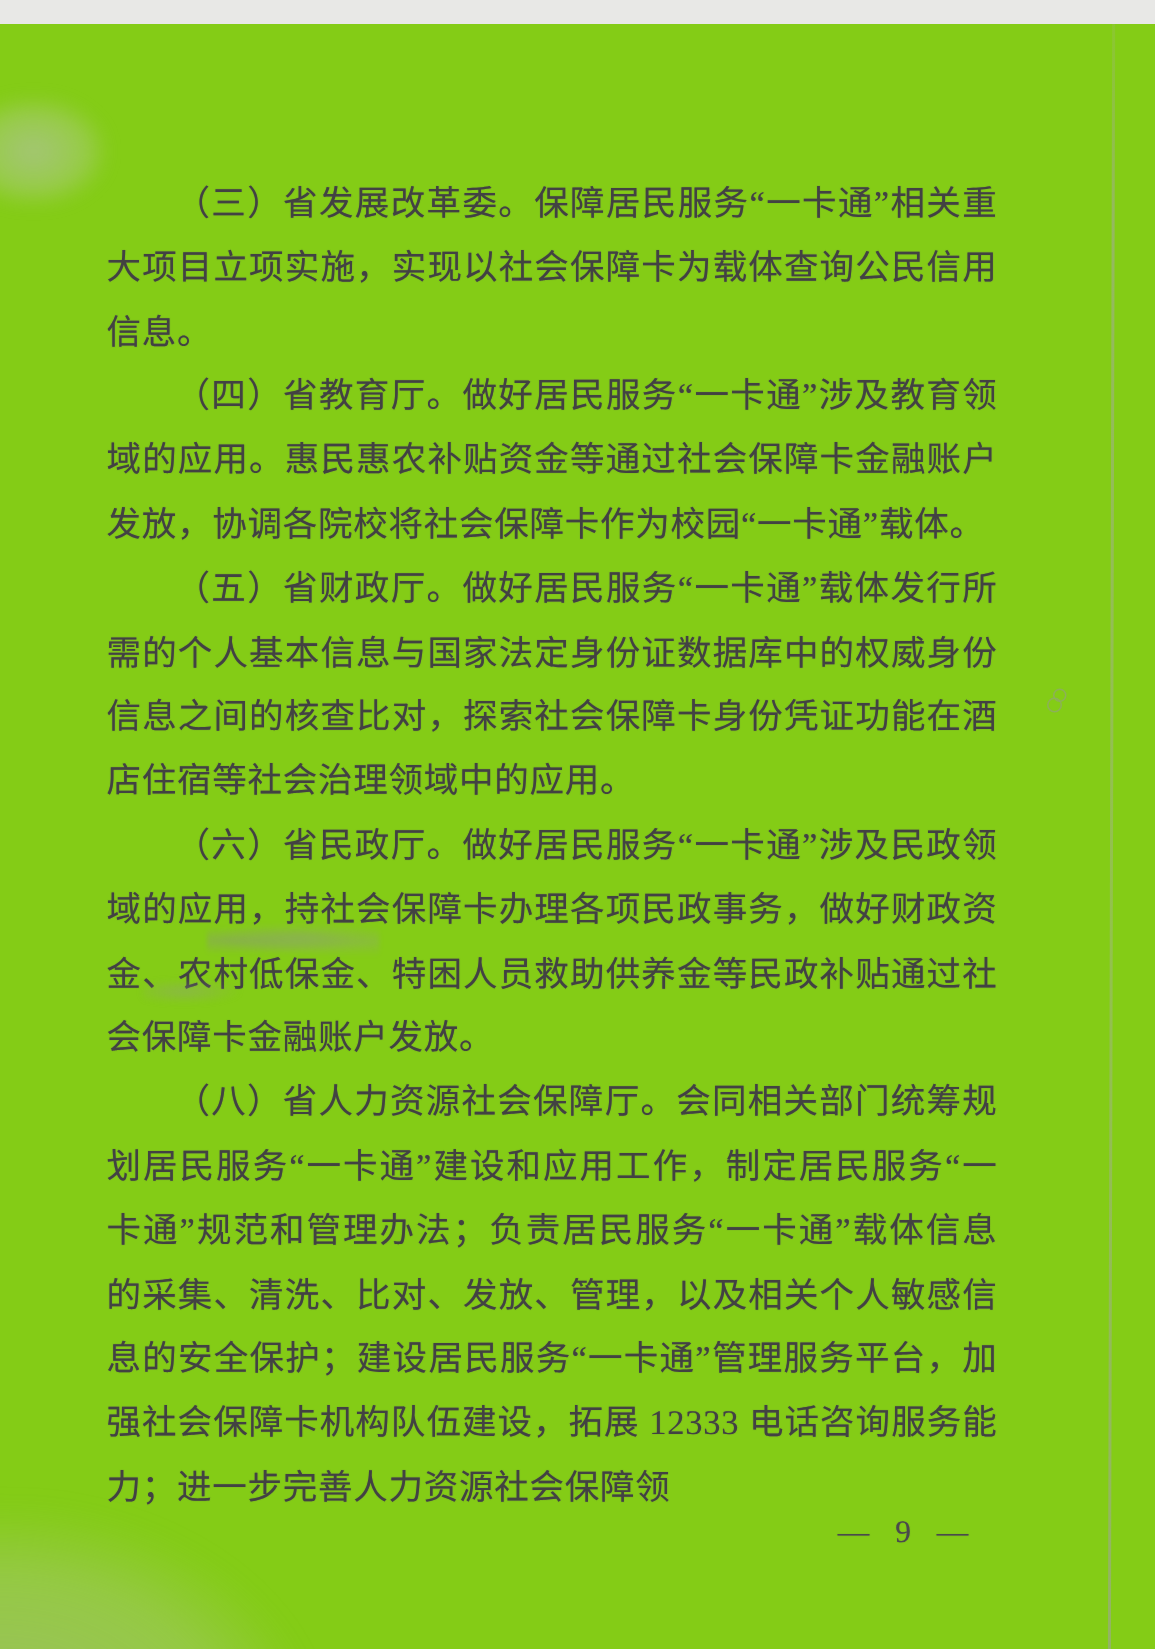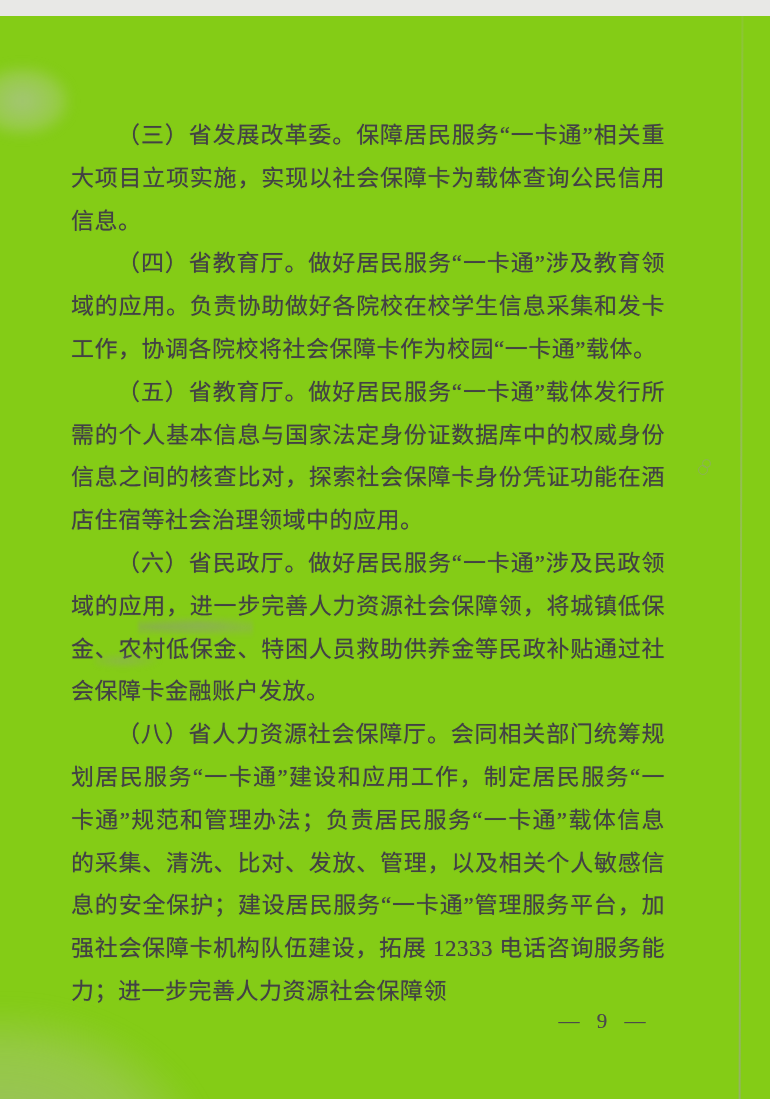--- a/index.html
+++ b/index.html
@@ -132,23 +132,23 @@
 </style>
 </head>
 <body>
 
 <div class="page">
 
   <div class="smudge-topleft"></div>
 
   <div class="content">
     <p>（三）省发展改革委。保障居民服务“一卡通”相关重大项目立项实施，实现以社会保障卡为载体查询公民信用信息。</p>
-    <p>（四）省教育厅。做好居民服务“一卡通”涉及教育领域的应用。负责协助做好各院校在校学生信息采集和发卡工作，协调各院校将社会保障卡作为校园“一卡通”载体。</p>
-    <p>（五）省教育厅。做好居民服务“一卡通”载体发行所需的个人基本信息与国家法定身份证数据库中的权威身份信息之间的核查比对，探索社会保障卡身份凭证功能在酒店住宿等社会治理领域中的应用。</p>
-    <p>（六）省民政厅。做好居民服务“一卡通”涉及民政领域的应用，进一步完善人力资源社会保障领，将城镇低保金、农村低保金、特困人员救助供养金等民政补贴通过社会保障卡金融账户发放。</p>
+    <p>（四）省教育厅。做好居民服务“一卡通”涉及教育领域的应用。惠民惠农补贴资金等通过社会保障卡金融账户发放，协调各院校将社会保障卡作为校园“一卡通”载体。</p>
+    <p>（五）省财政厅。做好居民服务“一卡通”载体发行所需的个人基本信息与国家法定身份证数据库中的权威身份信息之间的核查比对，探索社会保障卡身份凭证功能在酒店住宿等社会治理领域中的应用。</p>
+    <p>（六）省民政厅。做好居民服务“一卡通”涉及民政领域的应用，持社会保障卡办理各项民政事务，做好财政资金、农村低保金、特困人员救助供养金等民政补贴通过社会保障卡金融账户发放。</p>
     <p>（八）省人力资源社会保障厅。会同相关部门统筹规划居民服务“一卡通”建设和应用工作，制定居民服务“一卡通”规范和管理办法；负责居民服务“一卡通”载体信息的采集、清洗、比对、发放、管理，以及相关个人敏感信息的安全保护；建设居民服务“一卡通”管理服务平台，加强社会保障卡机构队伍建设，拓展 12333 电话咨询服务能力；进一步完善人力资源社会保障领</p>
   </div>
 
   <div class="bleedthrough-mark"></div>
   <div class="bleedthrough-mark-2"></div>
 
   <div class="squiggle-mark">
       <i></i>
       <i></i>
     </div>

